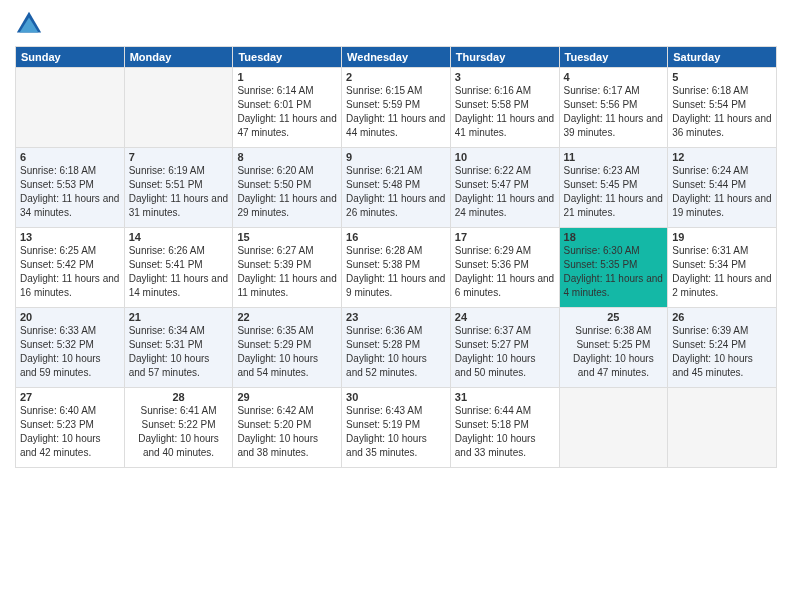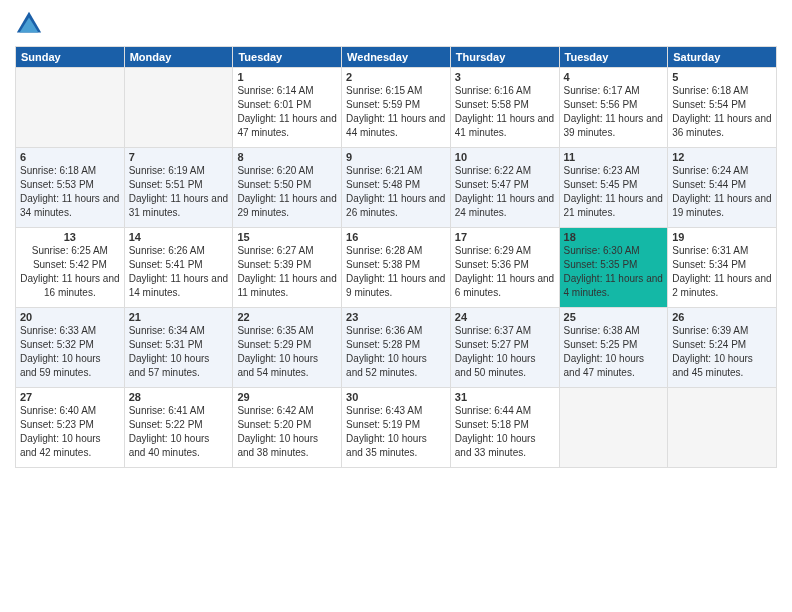--- a/index.html
+++ b/index.html
@@ -162,21 +162,21 @@
           <td style="background: rgb(240, 244, 250);"><span class="day-num">9</span>
 <span class="day-info">Sunrise: 6:21 AM<br>Sunset: 5:48 PM<br>Daylight: 11 hours and 26 minutes.</span></td>
           <td style="background: rgb(240, 244, 250);"><span class="day-num">10</span>
 <span class="day-info">Sunrise: 6:22 AM<br>Sunset: 5:47 PM<br>Daylight: 11 hours and 24 minutes.</span></td>
           <td style="background: rgb(240, 244, 250);"><span class="day-num">11</span>
 <span class="day-info">Sunrise: 6:23 AM<br>Sunset: 5:45 PM<br>Daylight: 11 hours and 21 minutes.</span></td>
           <td style="background: rgb(240, 244, 250);"><span class="day-num">12</span>
 <span class="day-info">Sunrise: 6:24 AM<br>Sunset: 5:44 PM<br>Daylight: 11 hours and 19 minutes.</span></td>
         </tr>
         <tr>
-          <td style="background: rgb(255, 255, 255); text-align: center;"><span class="day-num">13</span>
+          <td style="background: rgb(255, 255, 255);"><span class="day-num">13</span>
 <span class="day-info">Sunrise: 6:25 AM<br>Sunset: 5:42 PM<br>Daylight: 11 hours and 16 minutes.</span></td>
           <td style="background: rgb(255, 255, 255);"><span class="day-num">14</span>
 <span class="day-info">Sunrise: 6:26 AM<br>Sunset: 5:41 PM<br>Daylight: 11 hours and 14 minutes.</span></td>
           <td style="background: rgb(255, 255, 255);"><span class="day-num">15</span>
 <span class="day-info">Sunrise: 6:27 AM<br>Sunset: 5:39 PM<br>Daylight: 11 hours and 11 minutes.</span></td>
           <td style="background: rgb(255, 255, 255);"><span class="day-num">16</span>
 <span class="day-info">Sunrise: 6:28 AM<br>Sunset: 5:38 PM<br>Daylight: 11 hours and 9 minutes.</span></td>
           <td style="background: rgb(255, 255, 255);"><span class="day-num">17</span>
 <span class="day-info">Sunrise: 6:29 AM<br>Sunset: 5:36 PM<br>Daylight: 11 hours and 6 minutes.</span></td>
           <td style="background: #14b8a6;"><span class="day-num">18</span>
@@ -188,29 +188,29 @@
           <td style="background: rgb(240, 244, 250);"><span class="day-num">20</span>
 <span class="day-info">Sunrise: 6:33 AM<br>Sunset: 5:32 PM<br>Daylight: 10 hours and 59 minutes.</span></td>
           <td style="background: rgb(240, 244, 250);"><span class="day-num">21</span>
 <span class="day-info">Sunrise: 6:34 AM<br>Sunset: 5:31 PM<br>Daylight: 10 hours and 57 minutes.</span></td>
           <td style="background: rgb(240, 244, 250);"><span class="day-num">22</span>
 <span class="day-info">Sunrise: 6:35 AM<br>Sunset: 5:29 PM<br>Daylight: 10 hours and 54 minutes.</span></td>
           <td style="background: rgb(240, 244, 250);"><span class="day-num">23</span>
 <span class="day-info">Sunrise: 6:36 AM<br>Sunset: 5:28 PM<br>Daylight: 10 hours and 52 minutes.</span></td>
           <td style="background: rgb(240, 244, 250); margin-left: 19px;"><span class="day-num">24</span>
 <span class="day-info">Sunrise: 6:37 AM<br>Sunset: 5:27 PM<br>Daylight: 10 hours and 50 minutes.</span></td>
-          <td style="background: rgb(240, 244, 250);"><span class="day-num">25</span>
+          <td style="background: rgb(240, 244, 250); text-align: center;"><span class="day-num">25</span>
 <span class="day-info">Sunrise: 6:38 AM<br>Sunset: 5:25 PM<br>Daylight: 10 hours and 47 minutes.</span></td>
           <td style="background: rgb(240, 244, 250);"><span class="day-num">26</span>
 <span class="day-info">Sunrise: 6:39 AM<br>Sunset: 5:24 PM<br>Daylight: 10 hours and 45 minutes.</span></td>
         </tr>
         <tr>
           <td style="background: rgb(255, 255, 255);"><span class="day-num">27</span>
 <span class="day-info">Sunrise: 6:40 AM<br>Sunset: 5:23 PM<br>Daylight: 10 hours and 42 minutes.</span></td>
-          <td style="background: rgb(255, 255, 255);"><span class="day-num">28</span>
+          <td style="background: rgb(255, 255, 255); text-align: center;"><span class="day-num">28</span>
 <span class="day-info">Sunrise: 6:41 AM<br>Sunset: 5:22 PM<br>Daylight: 10 hours and 40 minutes.</span></td>
           <td style="background: rgb(255, 255, 255);"><span class="day-num">29</span>
 <span class="day-info">Sunrise: 6:42 AM<br>Sunset: 5:20 PM<br>Daylight: 10 hours and 38 minutes.</span></td>
           <td style="background: rgb(255, 255, 255);"><span class="day-num">30</span>
 <span class="day-info">Sunrise: 6:43 AM<br>Sunset: 5:19 PM<br>Daylight: 10 hours and 35 minutes.</span></td>
           <td style="background: rgb(255, 255, 255);"><span class="day-num">31</span>
 <span class="day-info">Sunrise: 6:44 AM<br>Sunset: 5:18 PM<br>Daylight: 10 hours and 33 minutes.</span></td>
           <td class="empty-cell"></td>
           <td class="empty-cell"></td>
         </tr>

